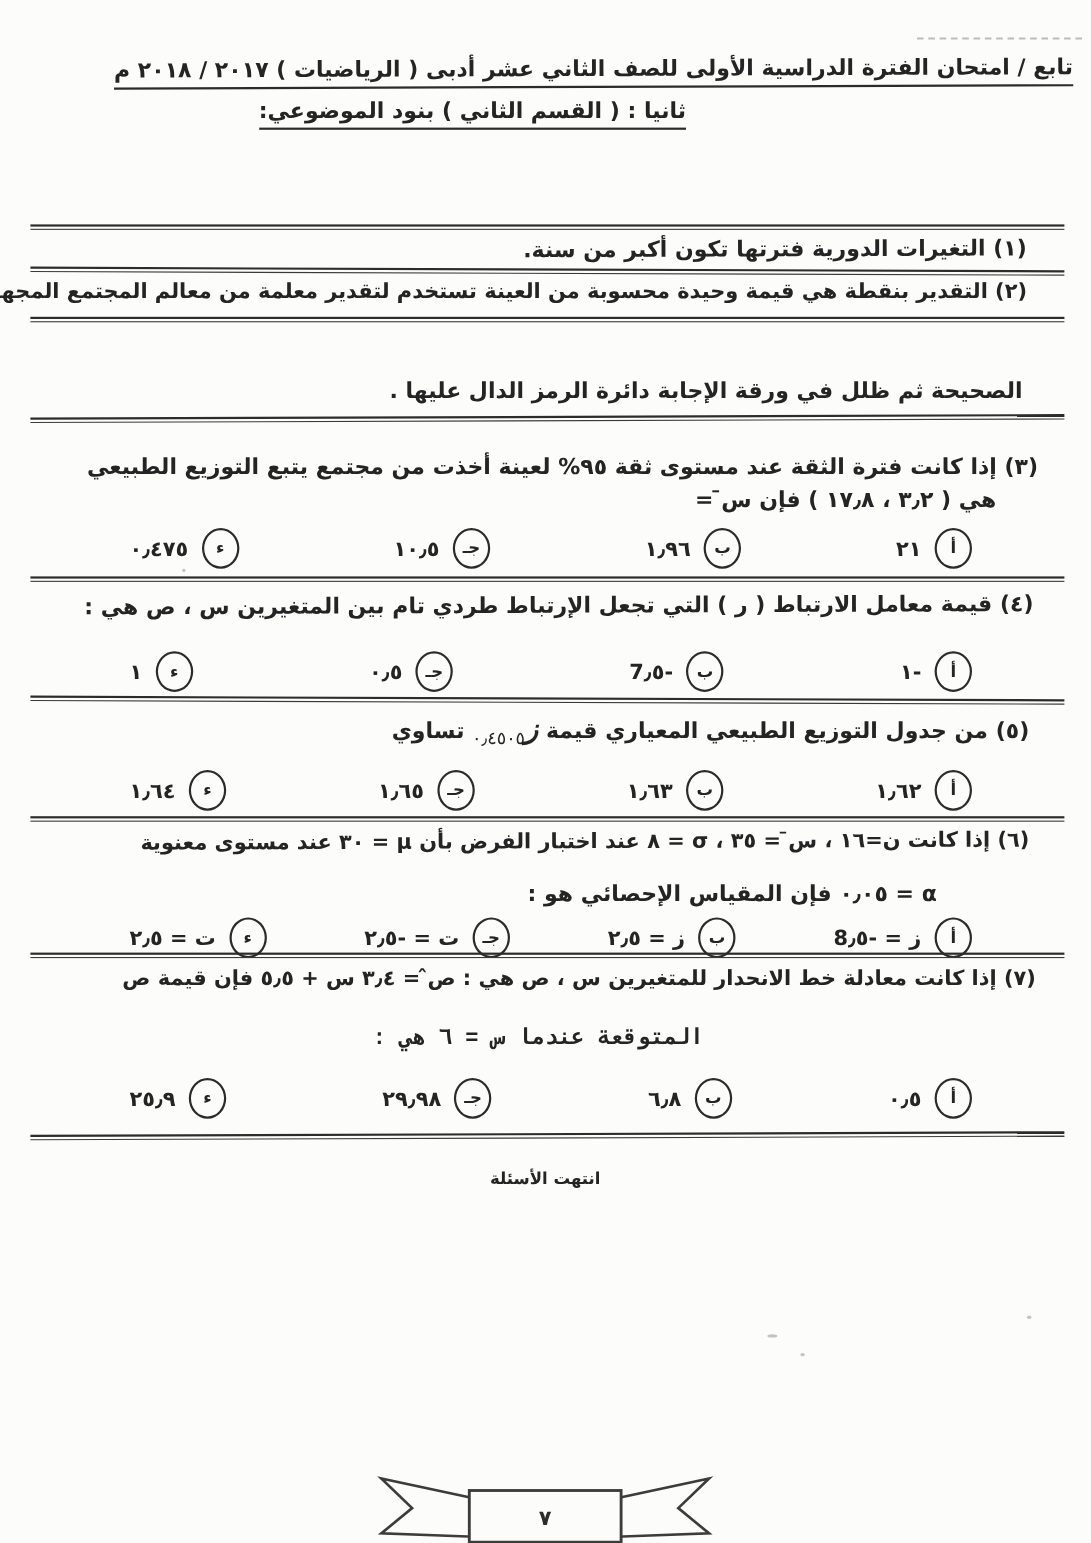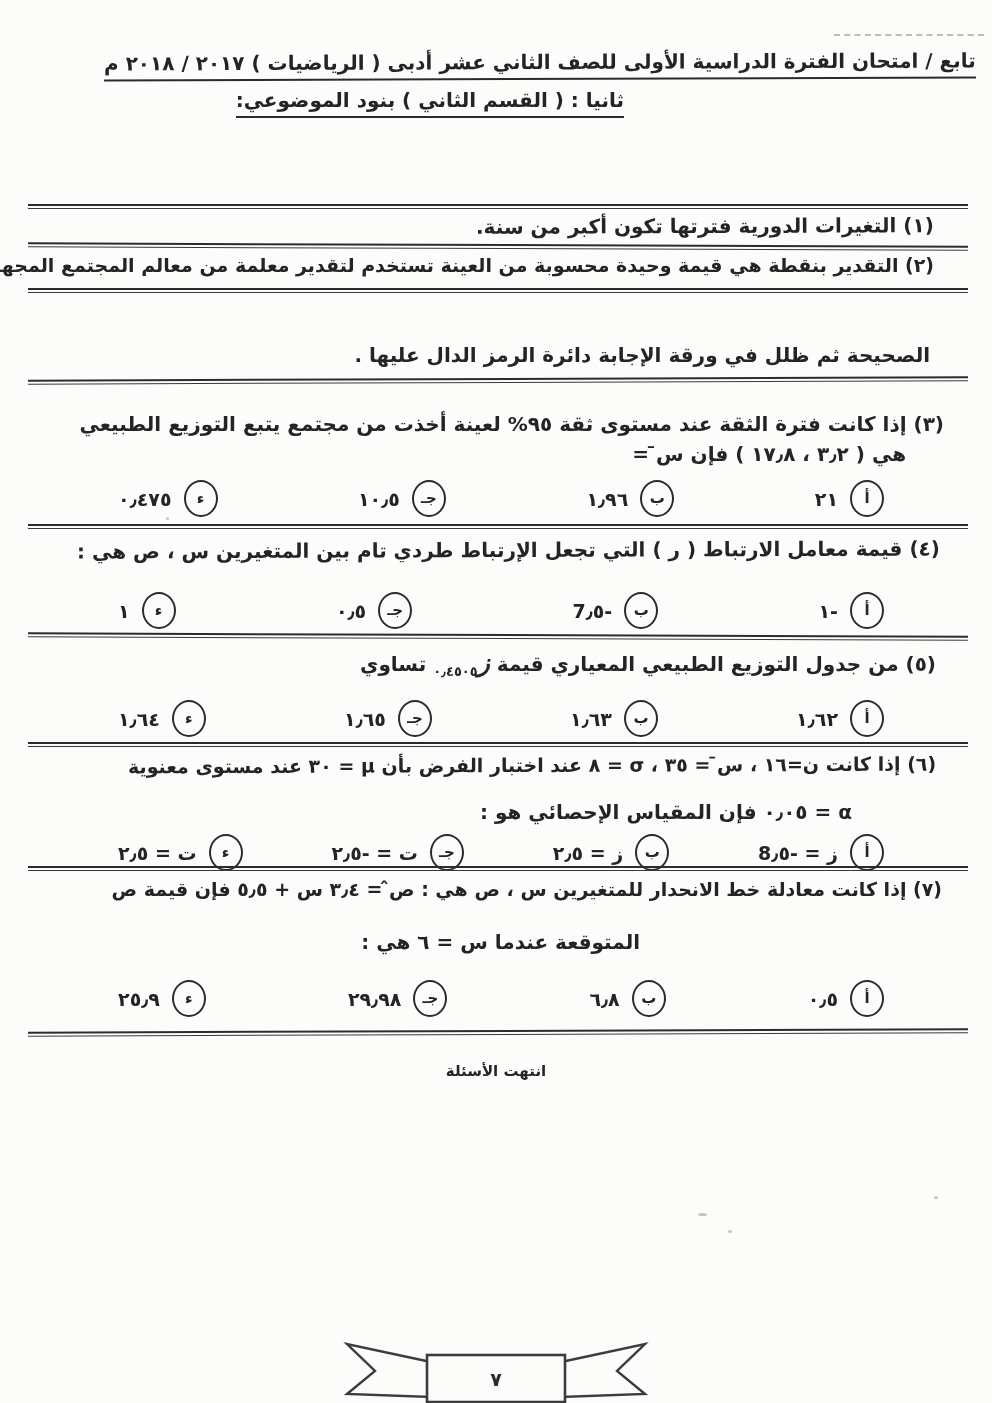--- a/index.html
+++ b/index.html
@@ -35,21 +35,21 @@
   .opt{display:flex;align-items:center;gap:12px;}
   .circle{
     width:30px;height:33px;flex:0 0 30px;
     border:2.2px solid #2b2b2b;border-radius:50%;
     display:flex;align-items:center;justify-content:center;
     font-size:15px;font-weight:700;line-height:1;
     background:transparent;
   }
   .val{font-size:19px;font-weight:700;white-space:nowrap;}
   .zsym{font-size:25px;font-weight:700;font-style:italic;}
-  sub.zsub{font-size:13px;font-weight:700;}
+  sub.zsub{font-size:16px;font-weight:400;}
   
   .noise-dash{position:absolute;border-top:2px dashed #9a9a96;opacity:.65;}
   .speck{position:absolute;background:#8a8a86;border-radius:50%;opacity:.5;}
   
   .ribbon{position:absolute;left:50%;transform:translateX(-50%);}
   .ribbon svg{display:block;}
   .rot-n2{transform:rotate(-0.2deg);}
   .rot-p2{transform:rotate(0.2deg);}
   .center-line{left:0;right:0;text-align:center;white-space:nowrap;}
 </style>
@@ -171,21 +171,21 @@
     </span>
     <span class="opt">
       <span class="circle">ء</span>
       <span class="val">ت = ٢٫٥</span>
     </span>
   </div>
 
   <div class="rule" style="top:866px;"></div>
 
   <div class="line sm" style="top:878px;right:50px;">(٧) إذا كانت معادلة خط الانحدار للمتغيرين س ، ص هي :   ص̂ = ٣٫٤ س + ٥٫٥   فإن قيمة ص</div>
-  <div class="line" style="top:930px;right:352px;">المتوقعة عندما س = ٦ هي :</div>
+  <div class="line" style="top:930px;right:352px;font-family:Liberation Mono, monospace;">المتوقعة عندما س = ٦ هي :</div>
   <div class="opts" style="top:980px;">
     <span class="opt">
       <span class="circle">أ</span>
       <span class="val">٠٫٥</span>
     </span>
     <span class="opt">
       <span class="circle">ب</span>
       <span class="val">٦٫٨</span>
     </span>
     <span class="opt">

